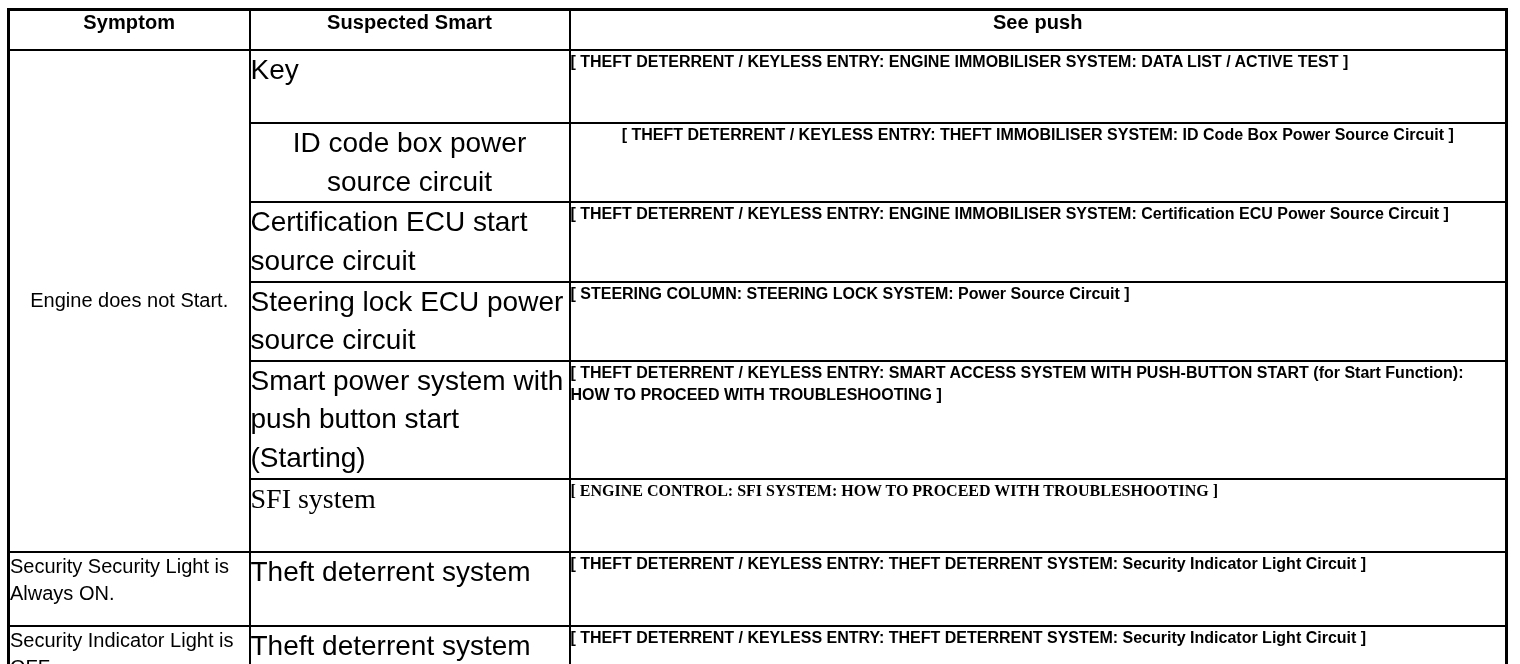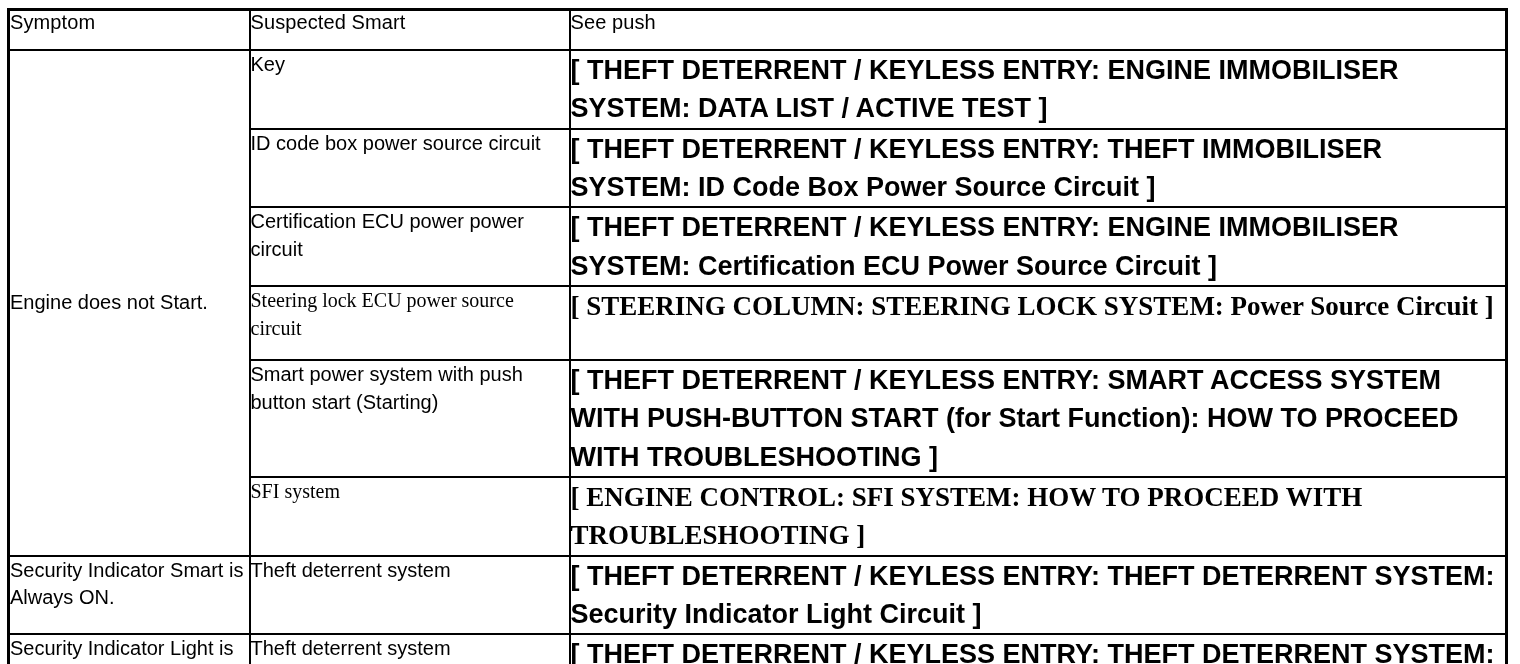--- a/index.html
+++ b/index.html
@@ -41,60 +41,61 @@
   }
 
   
   col.c-symptom  { width: 241px; }
   col.c-area     { width: 320px; }
   col.c-seepage  { width: 937px; }
 
   
   thead th {
     height: 38px;
-    text-align: left;
+    text-align: center;
     vertical-align: middle;
     font-size: 20px;
-    font-weight: normal;
+    font-weight: bold;
     letter-spacing: 0.1px;
   }
 
   
   td.symptom-cell {
     vertical-align: middle;
     padding: 4px 6px 4px 8px;
     font-size: 20px;
     font-weight: normal;
     line-height: 1.38;
   }
   td.symptom-cell.merged {
     vertical-align: middle;
+    text-align: center;
   }
 
   td.area-cell {
     vertical-align: top;
     padding: 7px 6px 4px 8px;
-    font-size: 20px;
+    font-size: 28px;
     font-weight: normal;
     line-height: 1.38;
   }
 
   td.page-cell {
     vertical-align: top;
     padding: 7px 8px 4px 8px;
-    font-size: 27px;
+    font-size: 16px;
     font-weight: bold;
     line-height: 1.42;
   }
 
   
   tr.r1 td { height: 71px; }
-  tr.r2 td { height: 72px; }
+  tr.r2 td { height: 72px; text-align: center; }
   tr.r3 td { height: 72px; }
-  tr.r4 td { height: 72px; font-family: Liberation Serif, serif; }
+  tr.r4 td { height: 72px; }
   tr.r5 td { height: 98px; }
   tr.r6 td { height: 71px; font-family: Liberation Serif, serif; }
   tr.r7 td { height: 72px; }
   tr.r8 td { height: 72px; }
 </style>
 </head>
 <body>
 
 <div id="sheet">
 
@@ -120,41 +121,41 @@
         <td class="area-cell">Key</td>
         <td class="page-cell">[ THEFT DETERRENT / KEYLESS ENTRY: ENGINE IMMOBILISER SYSTEM: DATA LIST / ACTIVE TEST ]</td>
       </tr>
 
       <tr class="r2">
         <td class="area-cell">ID code box power source circuit</td>
         <td class="page-cell">[ THEFT DETERRENT / KEYLESS ENTRY: THEFT IMMOBILISER SYSTEM: ID Code Box Power Source Circuit ]</td>
       </tr>
 
       <tr class="r3">
-        <td class="area-cell">Certification ECU power power circuit</td>
+        <td class="area-cell">Certification ECU start source circuit</td>
         <td class="page-cell">[ THEFT DETERRENT / KEYLESS ENTRY: ENGINE IMMOBILISER SYSTEM: Certification ECU Power Source Circuit ]</td>
       </tr>
 
       <tr class="r4">
         <td class="area-cell">Steering lock ECU power source circuit</td>
         <td class="page-cell">[ STEERING COLUMN: STEERING LOCK SYSTEM: Power Source Circuit ]</td>
       </tr>
 
       <tr class="r5">
         <td class="area-cell">Smart power system with push button start (Starting)</td>
         <td class="page-cell">[ THEFT DETERRENT / KEYLESS ENTRY: SMART ACCESS SYSTEM WITH PUSH-BUTTON START (for Start Function): HOW TO PROCEED WITH TROUBLESHOOTING ]</td>
       </tr>
 
       <tr class="r6">
         <td class="area-cell">SFI system</td>
         <td class="page-cell">[ ENGINE CONTROL: SFI SYSTEM: HOW TO PROCEED WITH TROUBLESHOOTING ]</td>
       </tr>
 
       <tr class="r7">
-        <td class="symptom-cell">Security Indicator Smart is Always ON.</td>
+        <td class="symptom-cell">Security Security Light is Always ON.</td>
         <td class="area-cell">Theft deterrent system</td>
         <td class="page-cell">[ THEFT DETERRENT / KEYLESS ENTRY: THEFT DETERRENT SYSTEM: Security Indicator Light Circuit ]</td>
       </tr>
 
       <tr class="r8">
         <td class="symptom-cell">Security Indicator Light is OFF.</td>
         <td class="area-cell">Theft deterrent system</td>
         <td class="page-cell">[ THEFT DETERRENT / KEYLESS ENTRY: THEFT DETERRENT SYSTEM: Security Indicator Light Circuit ]</td>
       </tr>
 

